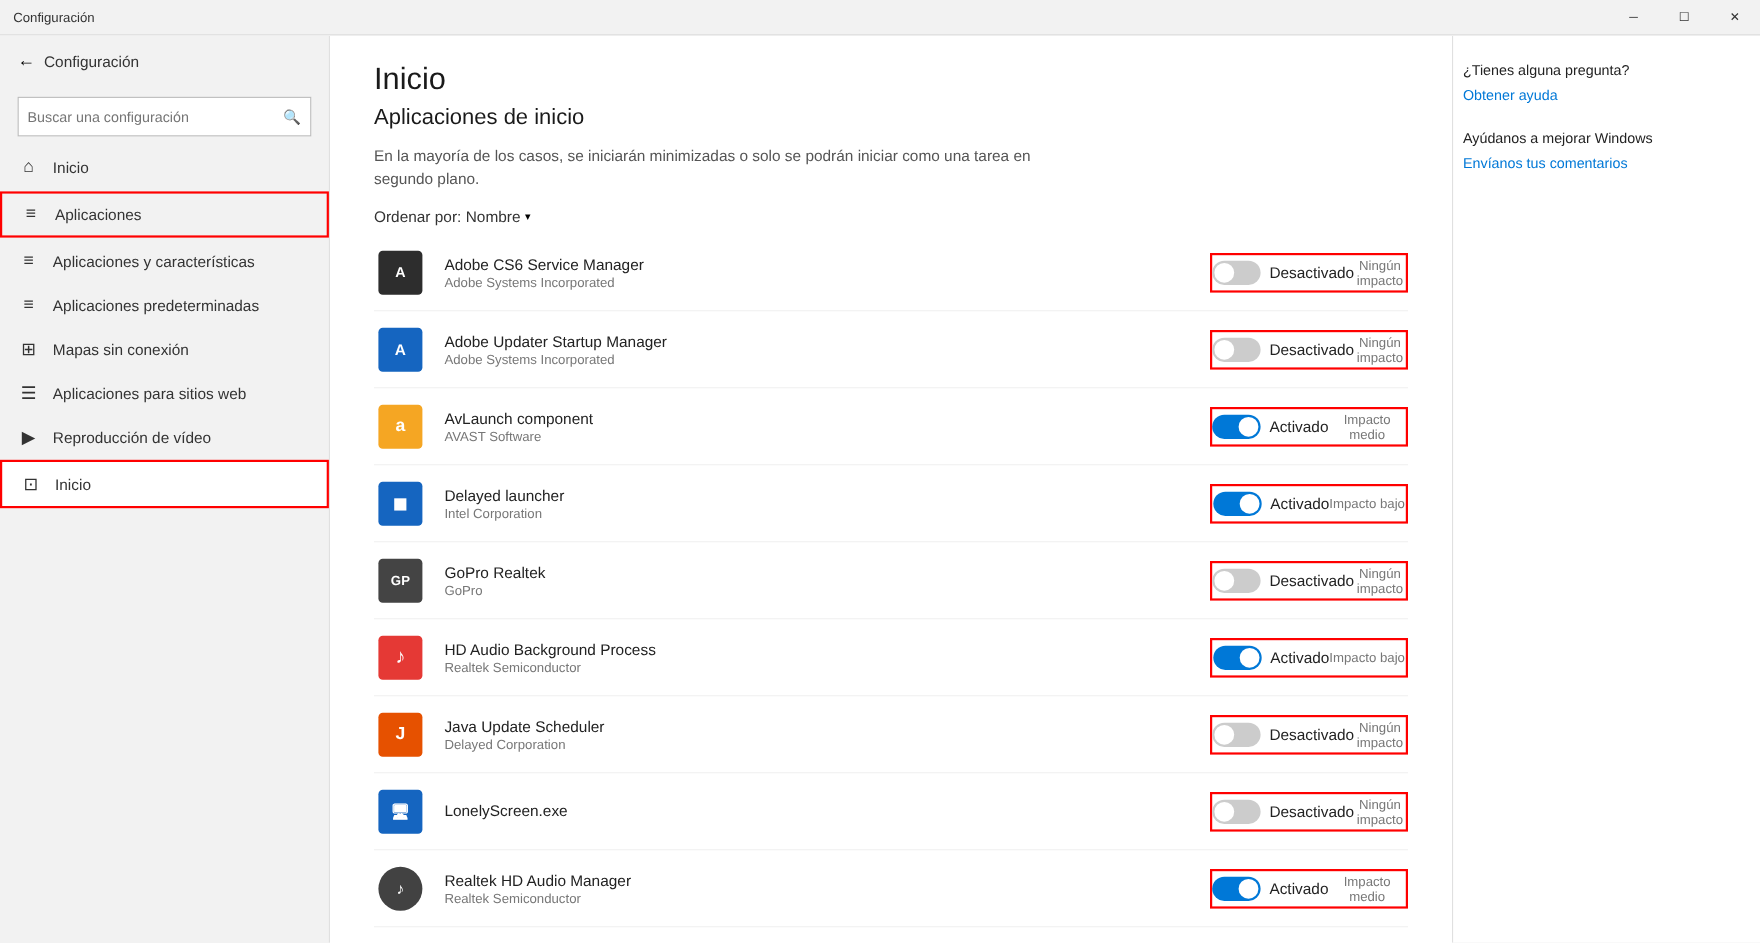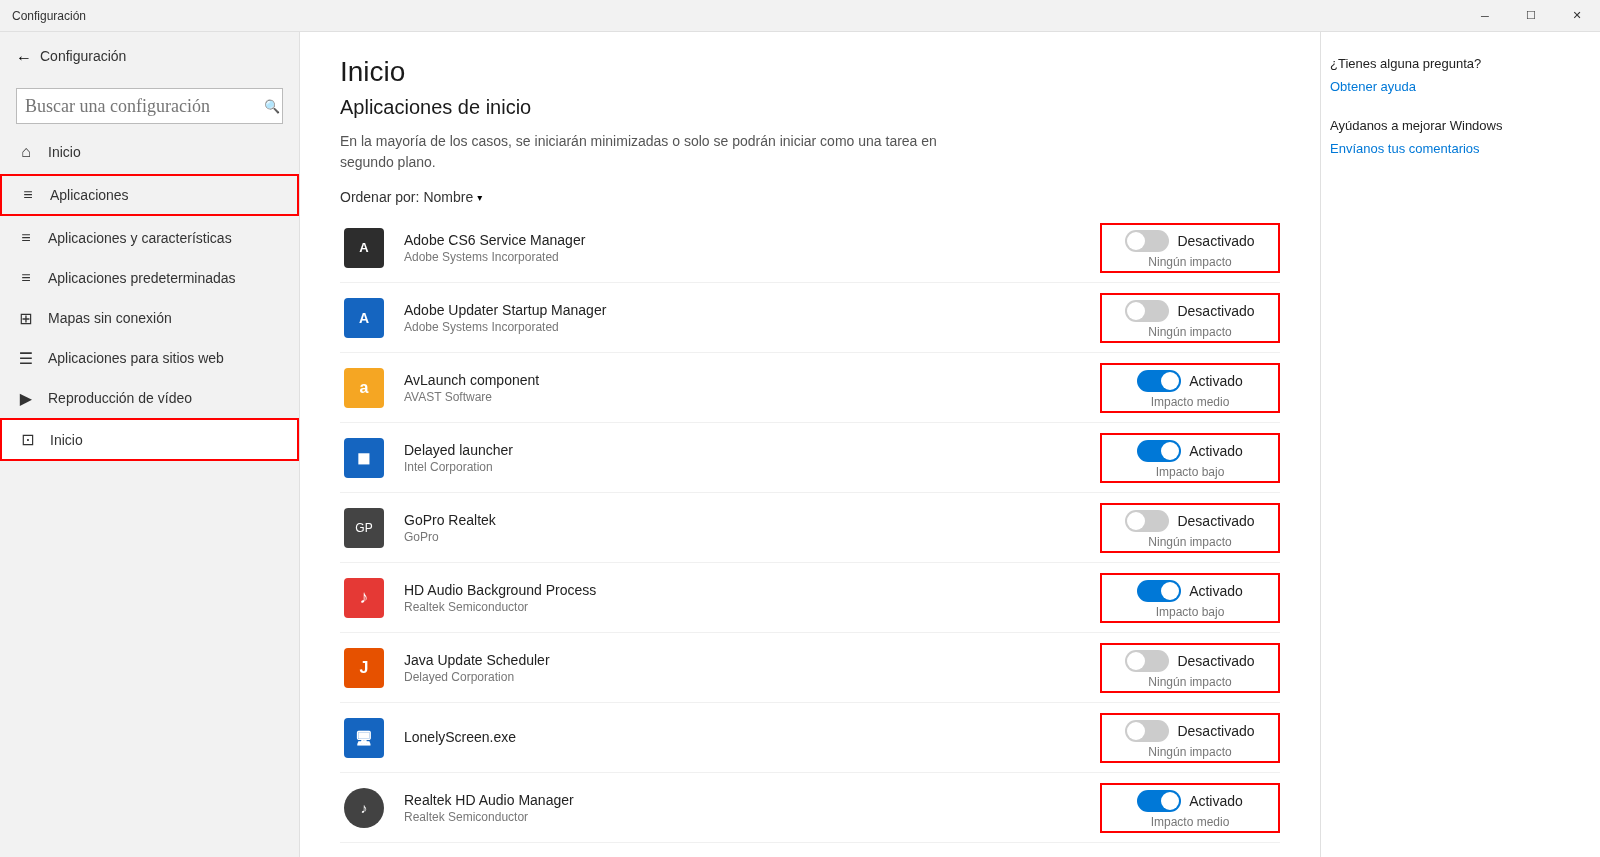--- a/index.html
+++ b/index.html
@@ -29,22 +29,22 @@
       height: 48px;
     }
     .sidebar-back-icon { font-size: 16px; margin-right: 8px; }
     .sidebar-back-text { font-size: 14px; color: #333; }
 
     .search-box {
       margin: 8px 16px; border: 1px solid #bbb; background: white;
       display: flex; align-items: center; height: 36px;
     }
     .search-input {
-      border: none; outline: none; padding: 4px 8px; font-size: 18px;
-      flex: 1; background: transparent; font-family: Liberation Serif, serif;
+      border: none; outline: none; padding: 4px 8px; font-size: 13px;
+      flex: 1; background: transparent;
     }
     .search-icon { padding: 0 8px; color: #555; font-size: 13px; }
 
     .sidebar-nav-item {
       display: flex; align-items: center; padding: 10px 16px; cursor: pointer;
       min-height: 40px;
     }
     .sidebar-nav-item.active { background: white; border-left: 2px solid #0078d7; }
     .nav-icon { font-size: 16px; margin-right: 12px; color: #333; width: 20px; text-align: center; }
     .nav-label { font-size: 14px; color: #333; }
@@ -91,21 +91,21 @@
       width: 40px; height: 40px; border-radius: 4px;
       display: flex; align-items: center; justify-content: center;
       font-size: 20px; font-weight: bold;
     }
     .app-info { flex: 1; }
     .app-name { font-size: 14px; color: #222; font-weight: 400; }
     .app-company { font-size: 12px; color: #777; margin-top: 2px; }
 
     
     .toggle-column {
-      display: flex; flex-direction: column; align-items: center; justify-content: center;
+      display: flex; align-items: center; justify-content: center;
       width: 180px; min-width: 160px; border: 2px solid red; padding: 2px 0;
     }
     .toggle-row { display: flex; align-items: center; margin: 3px 0; }
     .toggle {
       position: relative; width: 44px; height: 22px; border-radius: 11px;
       cursor: pointer; transition: background 0.2s; flex-shrink: 0;
     }
     .toggle.on { background: #0078d7; }
     .toggle.off { background: #ccc; }
     .toggle-knob {
@@ -124,21 +124,21 @@
     }
     .help-section { margin-bottom: 24px; }
     .help-question { font-size: 13px; color: #222; margin-bottom: 8px; }
     .help-link { font-size: 13px; color: #0078d7; cursor: pointer; text-decoration: none; display: block; margin-bottom: 4px; }
 
     
     .icon-adobe-cs6 { background: #2d2d2d; color: white; font-size: 13px; font-weight: bold; }
     .icon-adobe-upd { background: #1565c0; color: white; font-size: 14px; }
     .icon-avlaunch { background: #f5a623; color: white; font-size: 16px; }
     .icon-delayed { background: #1565c0; color: white; font-size: 16px; }
-    .icon-gopro { background: #444; color: white; font-size: 12px; font-weight: normal; }
+    .icon-gopro { background: #444; color: white; font-size: 12px; font-weight: bold; }
     .icon-hd-audio { background: #e53935; color: white; font-size: 18px; }
     .icon-java { background: #e65100; color: white; font-size: 16px; }
     .icon-lonely { background: #1565c0; color: white; font-size: 14px; }
     .icon-realtek { background: #424242; color: white; font-size: 14px; border-radius: 50%; }
   </style>
 </head>
 <body>
 
 <div class="titlebar">
   <span class="titlebar-title">Configuración</span>

